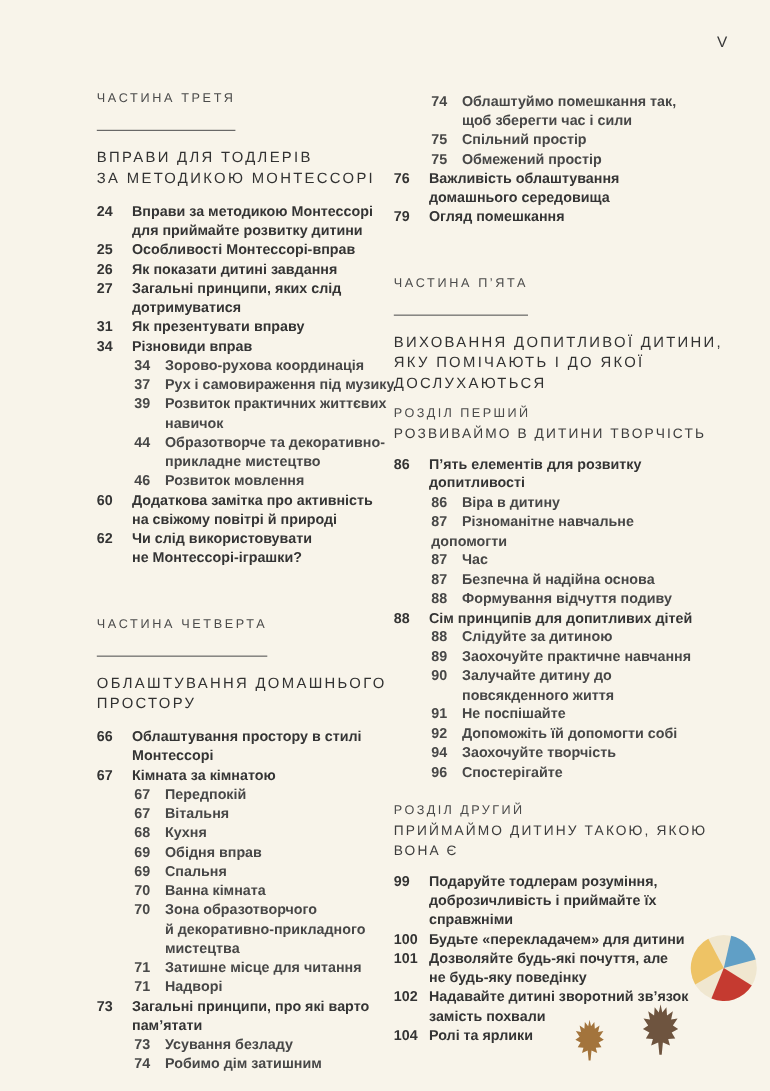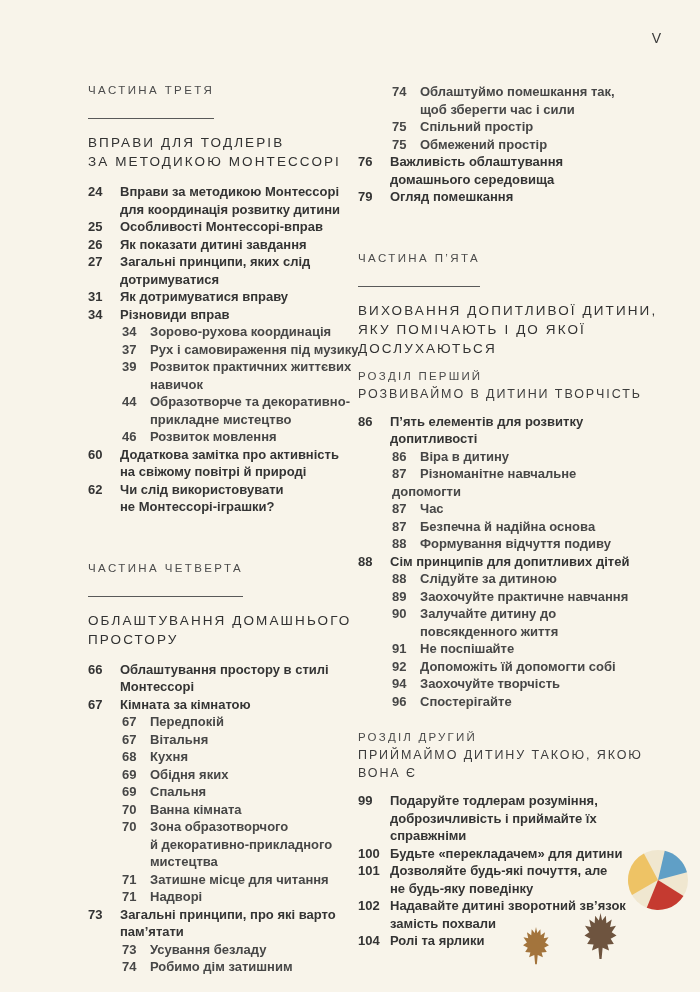--- a/index.html
+++ b/index.html
@@ -66,21 +66,21 @@
     <div class="block part-label"><span class="part-label-text">ЧАСТИНА ТРЕТЯ</span></div>
     <div class="block part-title">
       <div class="pt-line">ВПРАВИ ДЛЯ ТОДЛЕРІВ</div>
       <div class="pt-line">ЗА МЕТОДИКОЮ МОНТЕССОРІ</div>
     </div>
     <div class="block entries">
       <div class="entry lvl0">
         <span class="num">24</span>
         <div class="txt">
           <div class="tline">Вправи за методикою Монтессорі</div>
-          <div class="tline">для координація розвитку дитини</div>
+          <div class="tline">для приймайте розвитку дитини</div>
         </div>
       </div>
       <div class="entry lvl0">
         <span class="num">25</span>
         <div class="txt">
           <div class="tline">Особливості Монтессорі-вправ</div>
         </div>
       </div>
       <div class="entry lvl0">
         <span class="num">26</span>
@@ -91,21 +91,21 @@
       <div class="entry lvl0">
         <span class="num">27</span>
         <div class="txt">
           <div class="tline">Загальні принципи, яких слід</div>
           <div class="tline">дотримуватися</div>
         </div>
       </div>
       <div class="entry lvl0">
         <span class="num">31</span>
         <div class="txt">
-          <div class="tline">Як дотримуватися вправу</div>
+          <div class="tline">Як презентувати вправу</div>
         </div>
       </div>
       <div class="entry lvl0">
         <span class="num">34</span>
         <div class="txt">
           <div class="tline">Різновиди вправ</div>
         </div>
       </div>
       <div class="entry lvl1">
         <span class="num">34</span>
@@ -187,21 +187,21 @@
       </div>
       <div class="entry lvl1">
         <span class="num">68</span>
         <div class="txt">
           <div class="tline">Кухня</div>
         </div>
       </div>
       <div class="entry lvl1">
         <span class="num">69</span>
         <div class="txt">
-          <div class="tline">Обідня яких</div>
+          <div class="tline">Обідня вправ</div>
         </div>
       </div>
       <div class="entry lvl1">
         <span class="num">69</span>
         <div class="txt">
           <div class="tline">Спальня</div>
         </div>
       </div>
       <div class="entry lvl1">
         <span class="num">70</span>

